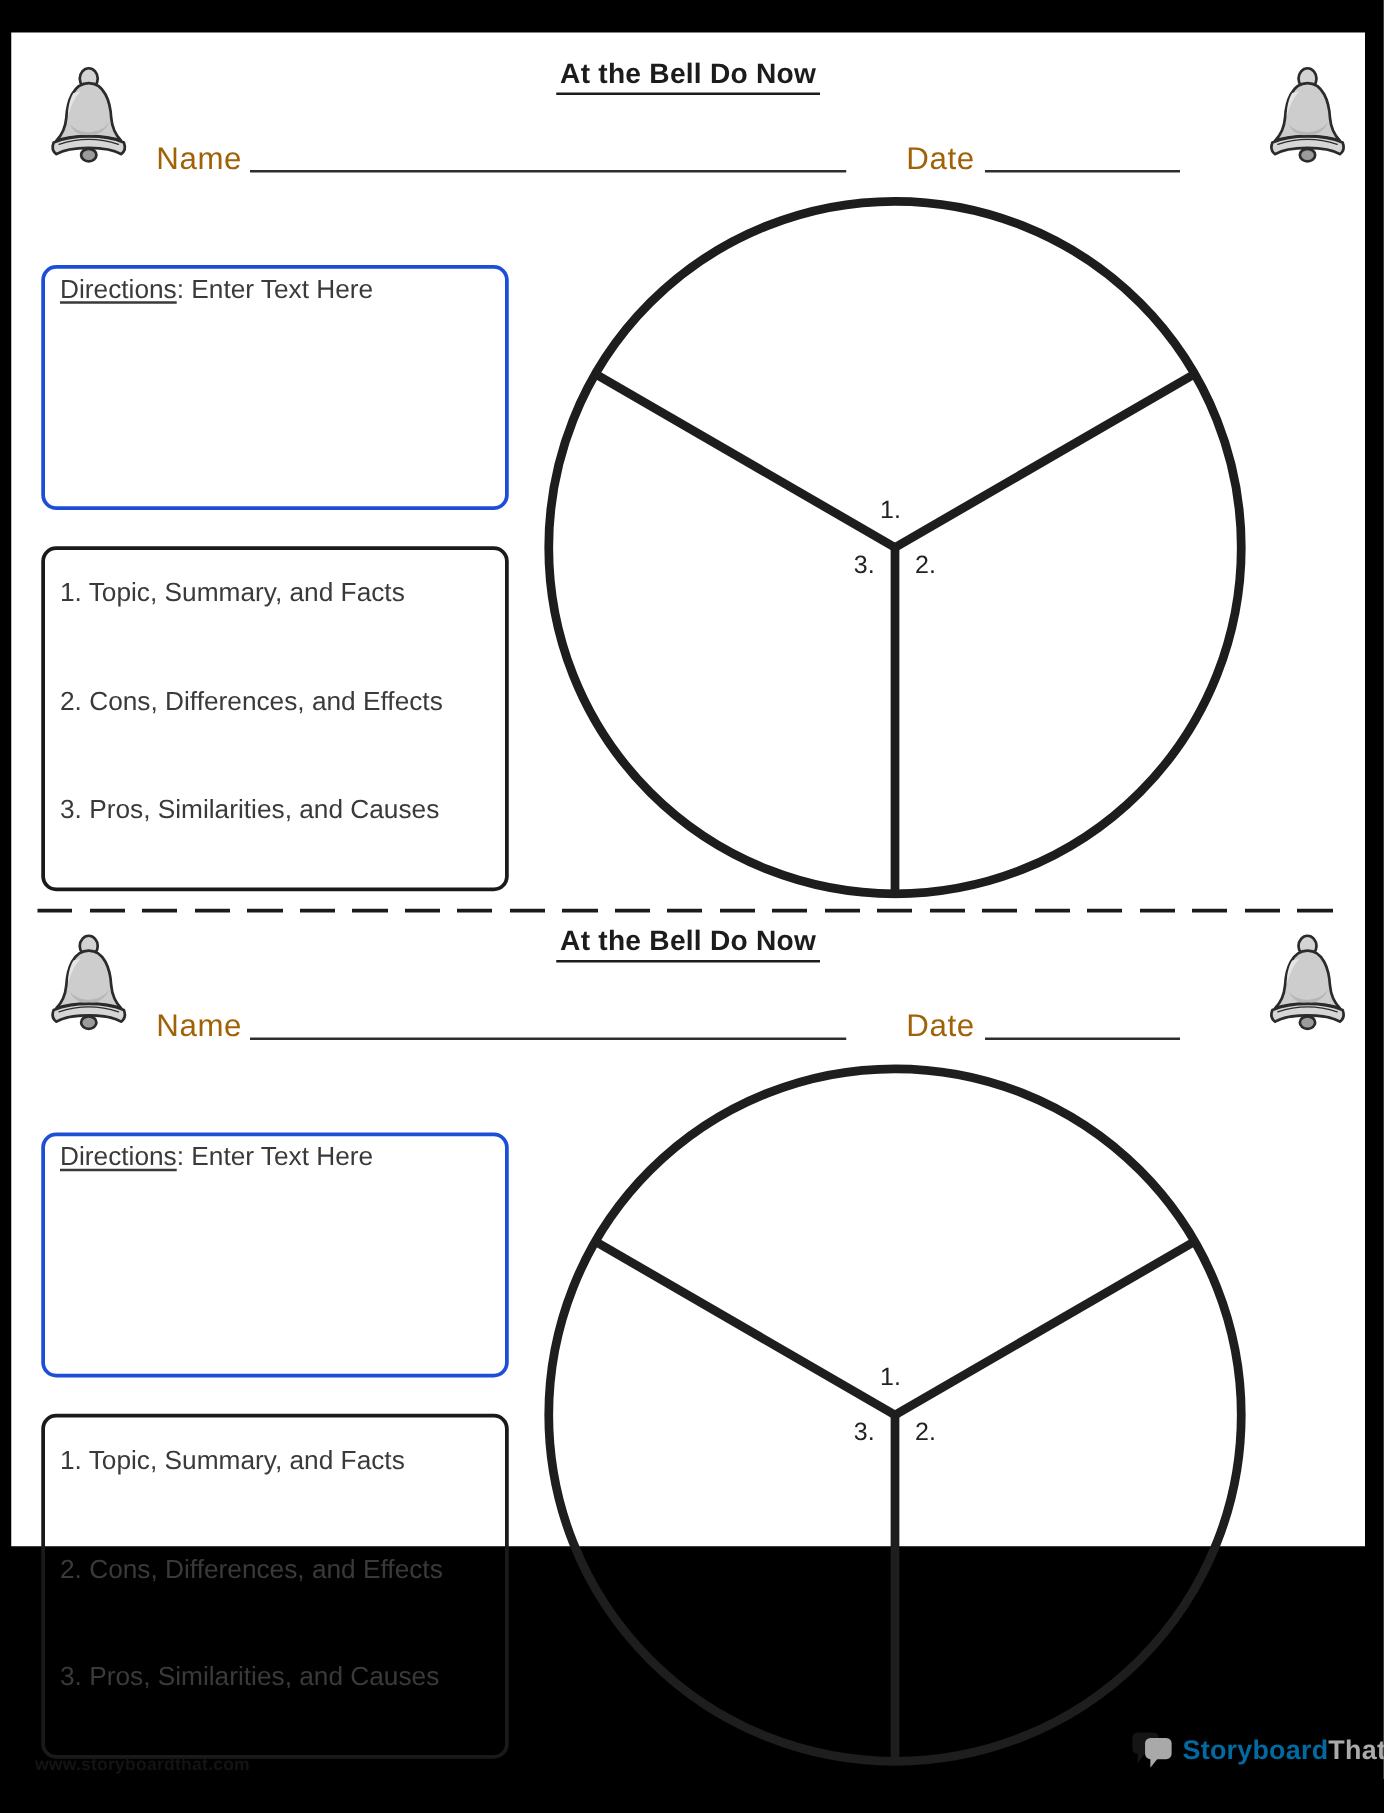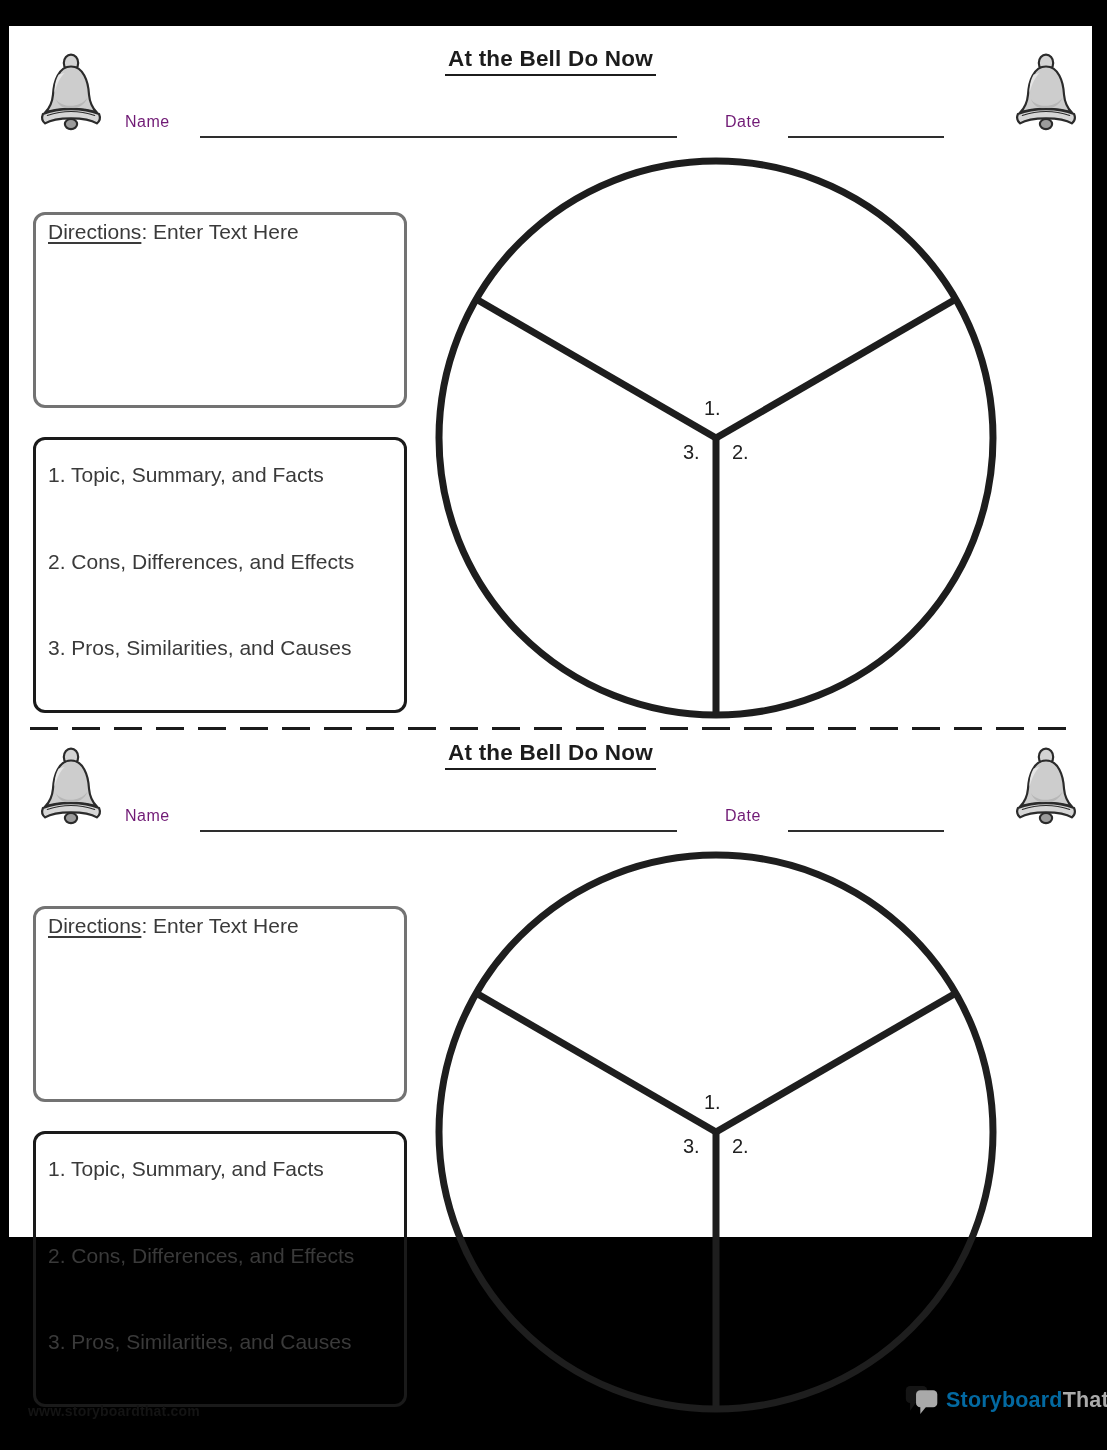--- a/index.html
+++ b/index.html
@@ -30,32 +30,32 @@
     display:inline-block;
     font-size:22.5px; font-weight:bold; color:#1c1c1c;
     letter-spacing:0.2px;
     border-bottom:2.5px solid #1c1c1c;
     padding:0 3px 2px 3px;
   }
 
   
   .field-label {
     position:absolute; top:87px;
-    font-size:16px; color:#701a75; letter-spacing:0.5px;
+    font-size:25px; color:#a16207; letter-spacing:0.5px;
   }
   .name-label { left:116px; }
   .date-label { left:716px; }
   .write-line { position:absolute; top:110px; height:0; border-bottom:2.5px solid #2e2e2e; }
   .name-line { left:191px; width:477px; }
   .date-line { left:779px; width:156px; }
 
   
   .directions-box {
     position:absolute; left:24px; top:186px; width:374px; height:196px;
-    border:3px solid #737373; border-radius:12px;
+    border:3px solid #1d4ed8; border-radius:12px;
     padding:3px 12px;
     font-size:21px; color:#3a3a3a; line-height:27px;
   }
   .dir-label { text-decoration:underline; text-decoration-thickness:2px; text-underline-offset:3px; }
 
   
   .key-box {
     position:absolute; left:24px; top:411px; width:374px; height:276px;
     border:3px solid #1a1a1a; border-radius:12px;
     padding:22px 12px 50px 12px;

